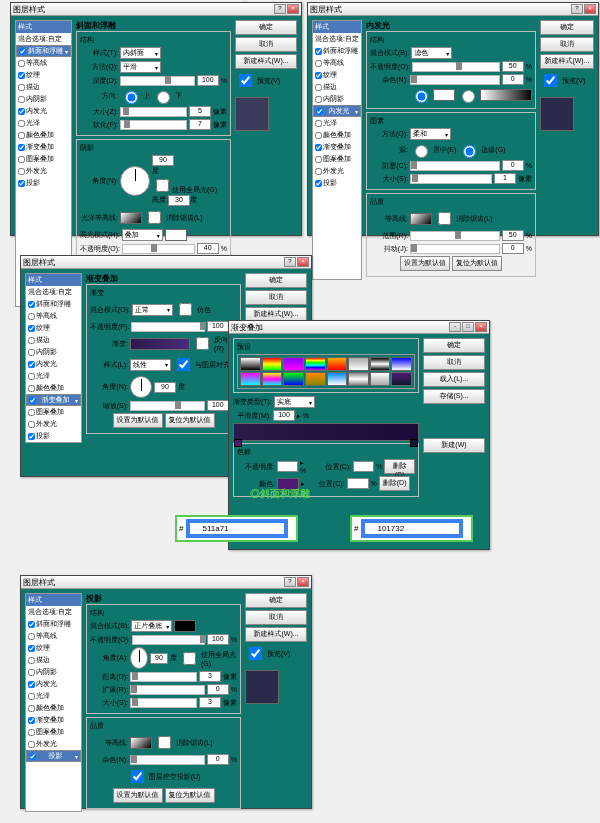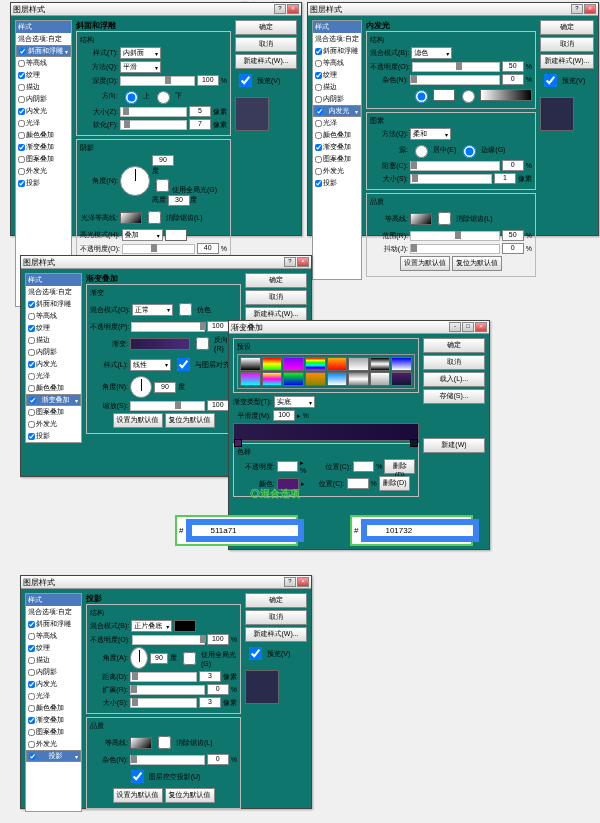--- a/index.html
+++ b/index.html
@@ -28,21 +28,21 @@
 .btncol{width:62px;display:flex;flex-direction:column;gap:2px}
 .btn{border:1px solid #888;background:linear-gradient(#fff,#ddd);padding:1px 3px;font-size:7px;text-align:center;height:11px;line-height:9px}
 .swatch{width:32px;height:32px;border:1px solid #666;background:#3a3a5a;margin-top:3px}
 .swatch2{width:32px;height:32px;border:1px solid #666;background:#2a2a4a;margin-top:3px}
 .dial{width:28px;height:28px;border:1px solid #888;border-radius:50%;position:relative;background:#fff}
 .dial::after{content:"";position:absolute;width:1px;height:12px;background:#000;left:50%;top:2px;transform-origin:bottom}
 .gradbar{height:10px;border:1px solid #666;background:linear-gradient(to right,#fff,#000)}
 .gradpreview{height:10px;border:1px solid #666;background:linear-gradient(to right,#2a1a4a,#4a2a7a)}
 .colorbox{width:20px;height:10px;border:1px solid #666;display:inline-block}
 .hash-input{border:2px solid #5c5;padding:2px;display:flex;align-items:center;gap:3px;background:#fff}
-.hash-input input{border:6px solid #3b82f6;width:70px;height:11px;font-size:8px;padding:0 18px}
+.hash-input input{border:4px solid #3b82f6;width:70px;height:11px;font-size:8px;padding:0 12px}
 .annotation{color:#5c5;font-size:10px;font-weight:bold;position:absolute}
 .presets{border:1px solid #999;padding:2px;display:grid;grid-template-columns:repeat(8,1fr);gap:1px}
 .preset{height:12px;border:1px solid #666}
 .watermark{position:absolute;top:0;left:240px;font-size:9px;color:#999}
 .gradedit-bar{height:16px;border:1px solid #666;background:linear-gradient(to right,#2a1a4a 0%,#1a0a3a 100%);position:relative;margin:2px 0}
 .stop{position:absolute;width:6px;height:6px;border:1px solid #000;bottom:-7px}
 </style>
 </head>
 <body>
 
@@ -573,21 +573,21 @@
 <div class="btn">确定</div>
 <div class="btn">取消</div>
 <div class="btn">载入(L)...</div>
 <div class="btn">存储(S)...</div>
 <div style="height:30px"></div>
 <div class="btn">新建(W)</div>
 </div>
 </div>
 </div>
 
-<div class="annotation" style="left:250px;top:487px">◎混合选项</div>
+<div class="annotation" style="left:250px;top:487px">◎斜面和浮雕</div>
 
 <div class="hash-input" style="position:absolute;left:175px;top:515px;width:115px">
 <span>#</span>
     <input type="text" value="511a71" style="">
 </div>
 <div class="hash-input" style="position:absolute;left:350px;top:515px;width:115px">
 <span>#</span>
     <input type="text" value="101732" style="">
 </div>
 

